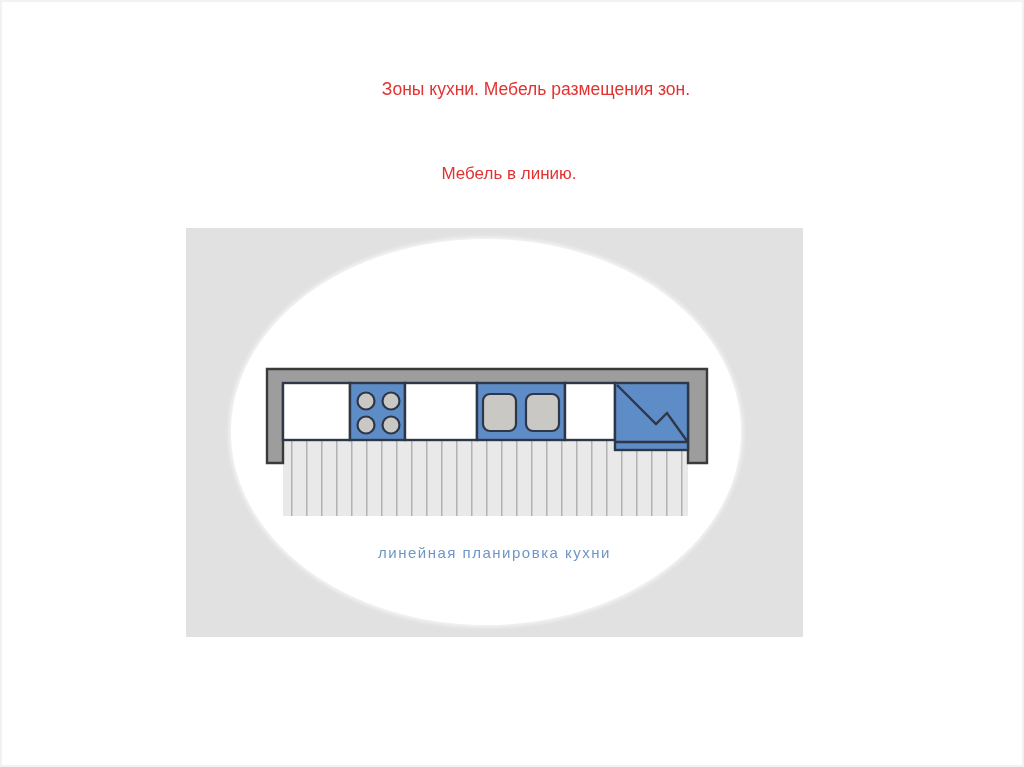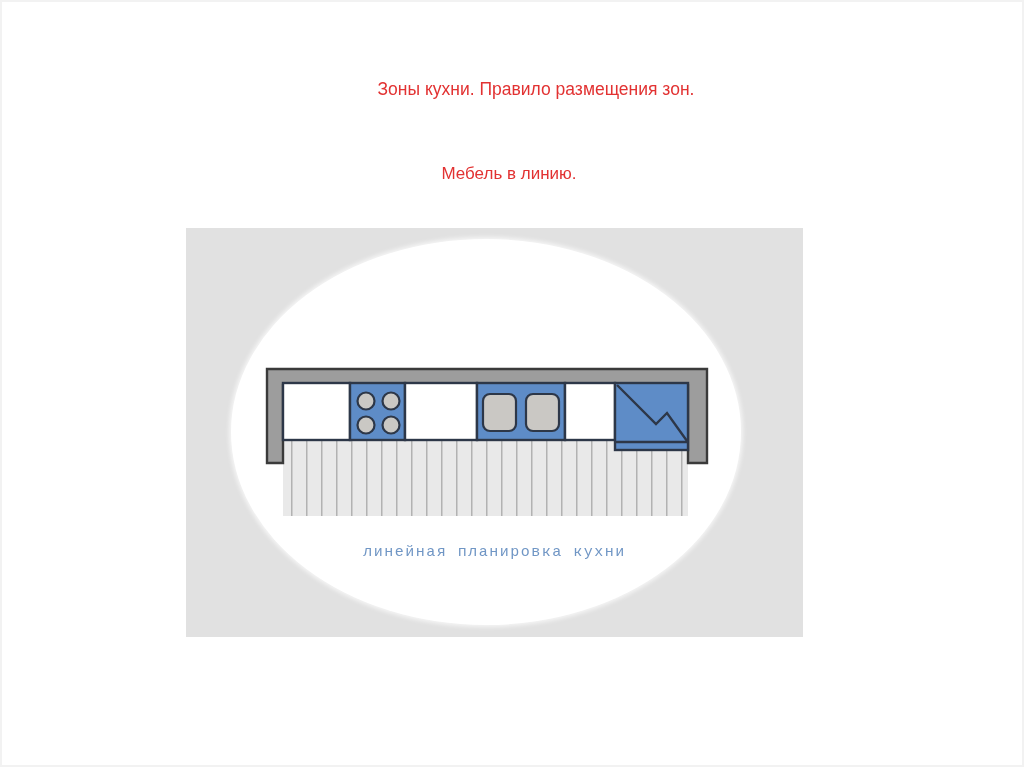--- a/index.html
+++ b/index.html
@@ -65,38 +65,37 @@
 
   .figure-caption {
     position: absolute;
     left: 0;
     right: 0;
     top: 316px;
     text-align: center;
     font-size: 15px;
     letter-spacing: 1.5px;
     color: var(--caption-blue, #7096c5);
-    font-family: Liberation Mono, monospace;
   }
 
   
   .wall       { fill: var(--wall-gray, #9d9d9d); stroke: var(--outline-dark, #3a3a3a); stroke-width: 2.4; }
   .unit-white { fill: #ffffff; stroke: var(--unit-outline, #2d3748); stroke-width: 2.4; }
   .unit-blue  { fill: var(--unit-blue, #5e8cc7); stroke: var(--unit-outline, #2d3748); stroke-width: 2.4; }
   .fixture    { fill: var(--fixture-gray, #cac8c4); stroke: var(--unit-outline, #2d3748); stroke-width: 2.2; }
   .plan-line  { stroke: var(--unit-outline, #2d3748); stroke-width: 2.4; fill: none; }
   .hatch-bg   { fill: var(--hatch-bg, #e9e9e9); }
   .hatch-line { stroke: var(--hatch-line, #b2b2b2); stroke-width: 1.5; }
 </style>
 </head>
 <body>
 
 <div class="slide">
 
-  <div class="slide-title">Зоны кухни. Правило размещения зон.</div>
+  <div class="slide-title">Зоны кухни. Мебель размещения зон.</div>
 
   <div class="slide-subtitle">Мебель в линию.</div>
 
   <div class="figure">
 
     <div class="figure-ellipse"></div>
 
     <svg class="plan-svg" viewBox="0 0 617 409" xmlns="http://www.w3.org/2000/svg">
 
       <defs>

